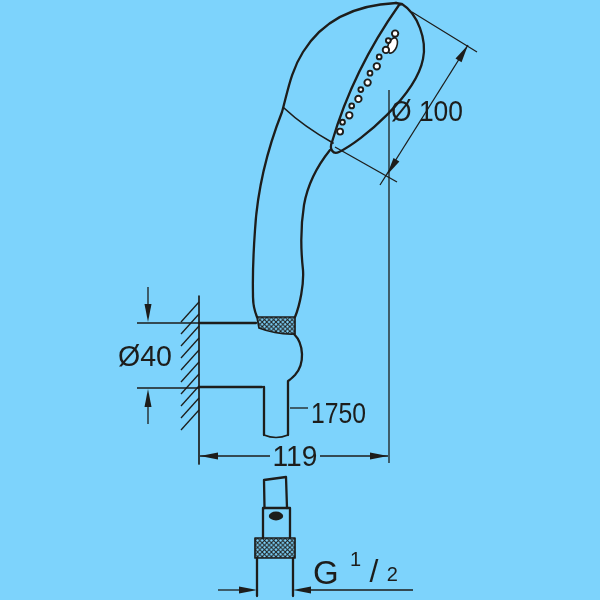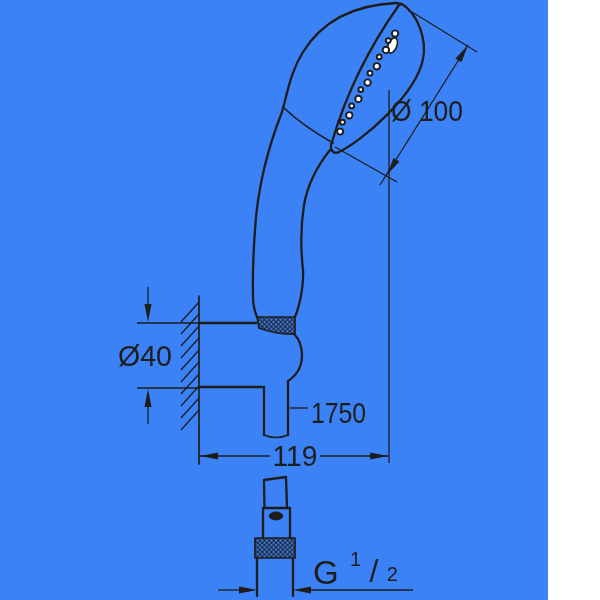--- a/index.html
+++ b/index.html
@@ -2,23 +2,23 @@
 <html><head>
 <meta charset="utf-8">
 <style>
   html, body {
     margin: 0;
     padding: 0;
     background: #ffffff;
   }
   .stage {
     position: relative;
-    width: 548px;
+    width: 600px;
     height: 600px;
-    background: #3b82f6;
+    background: #7dd3fc;
     overflow: hidden;
     font-family: "Liberation Sans", sans-serif;
   }
   svg { display: block; }
   .obj {                     
     fill: none;
     stroke: #1d1d1b;
     stroke-width: 2.3;
     stroke-linecap: round;
     stroke-linejoin: round;

